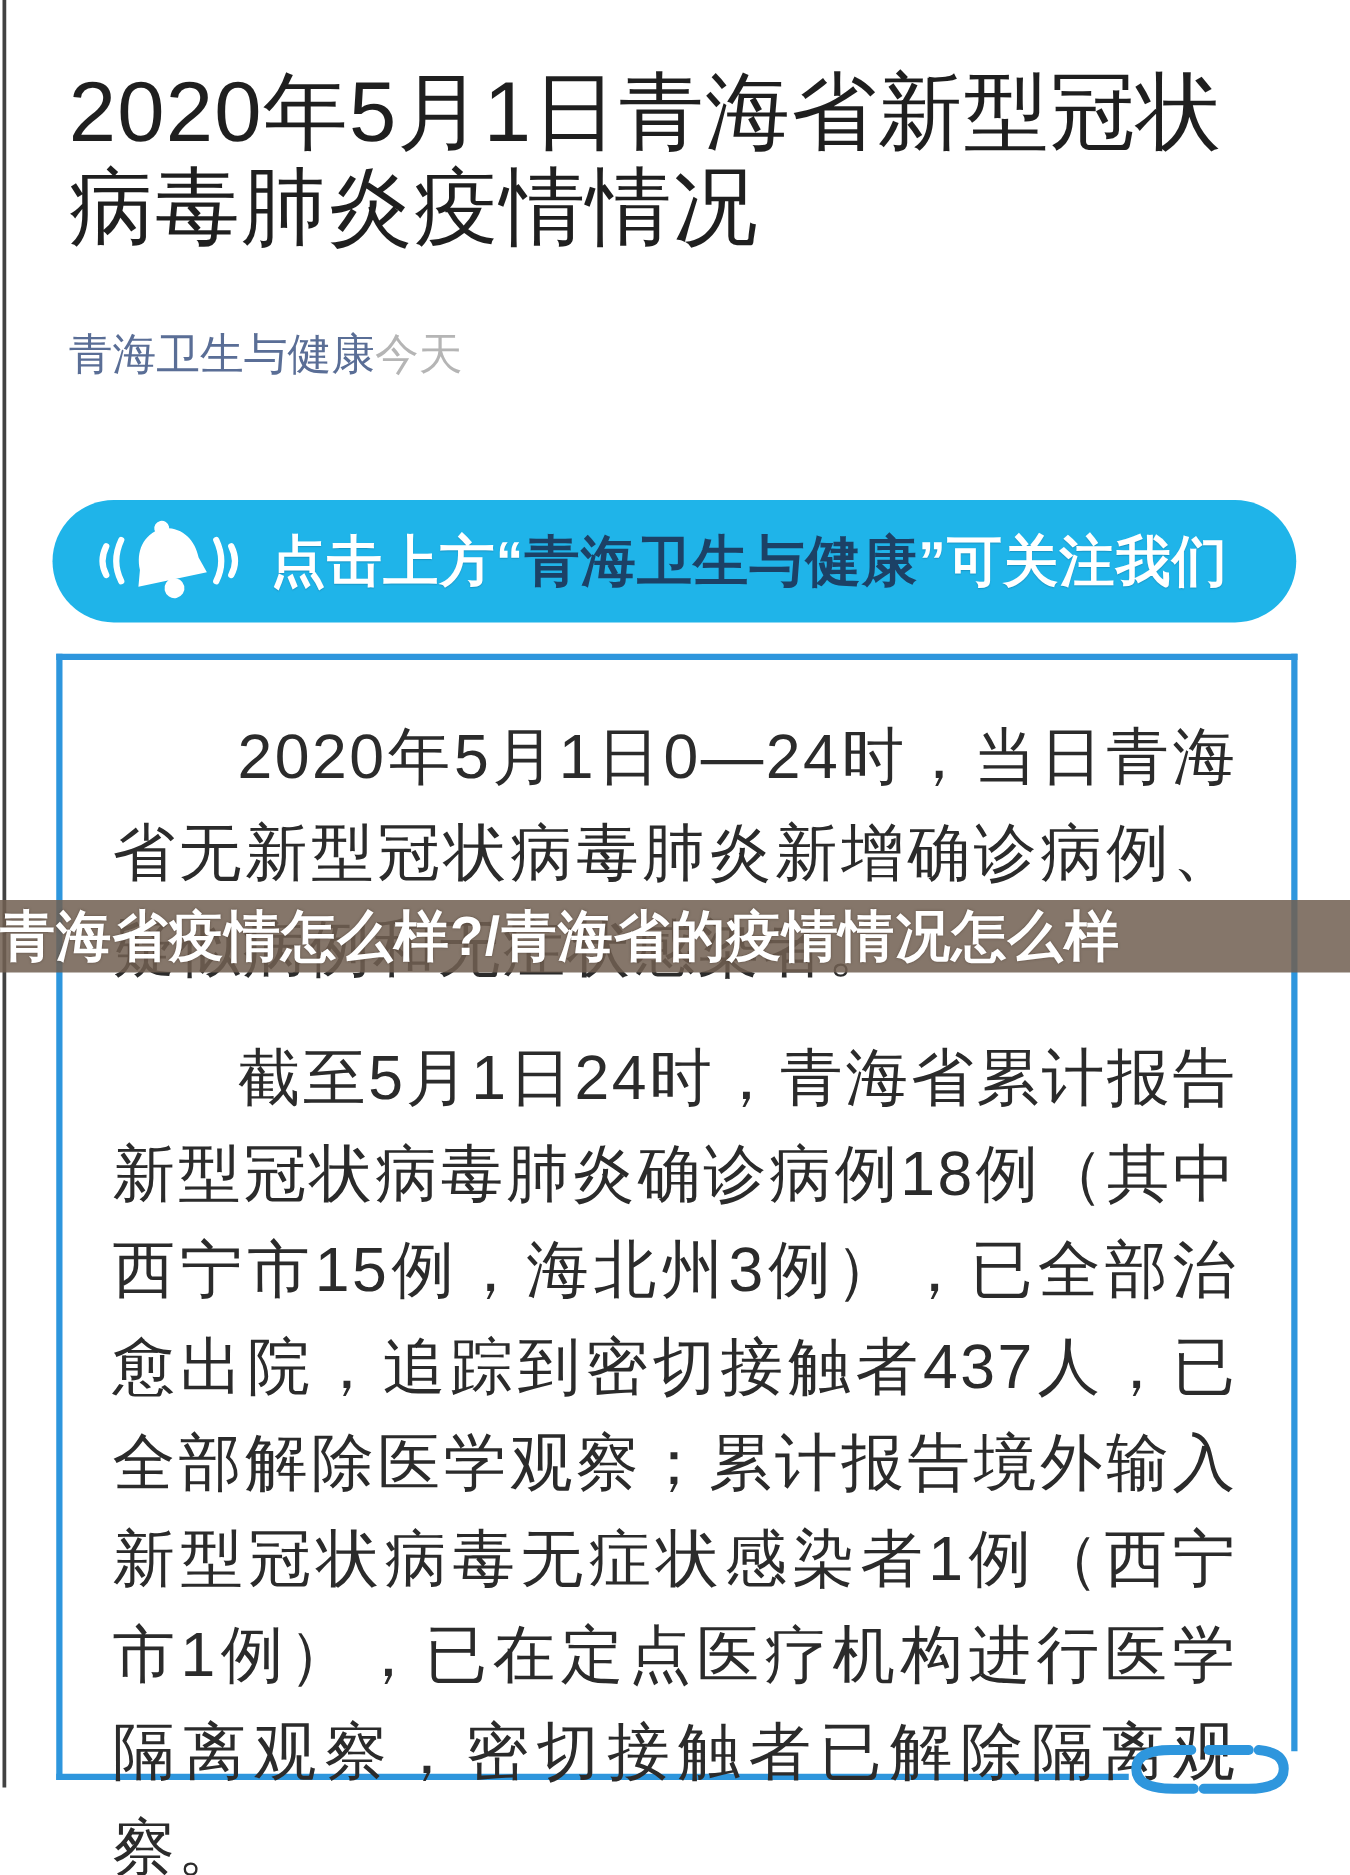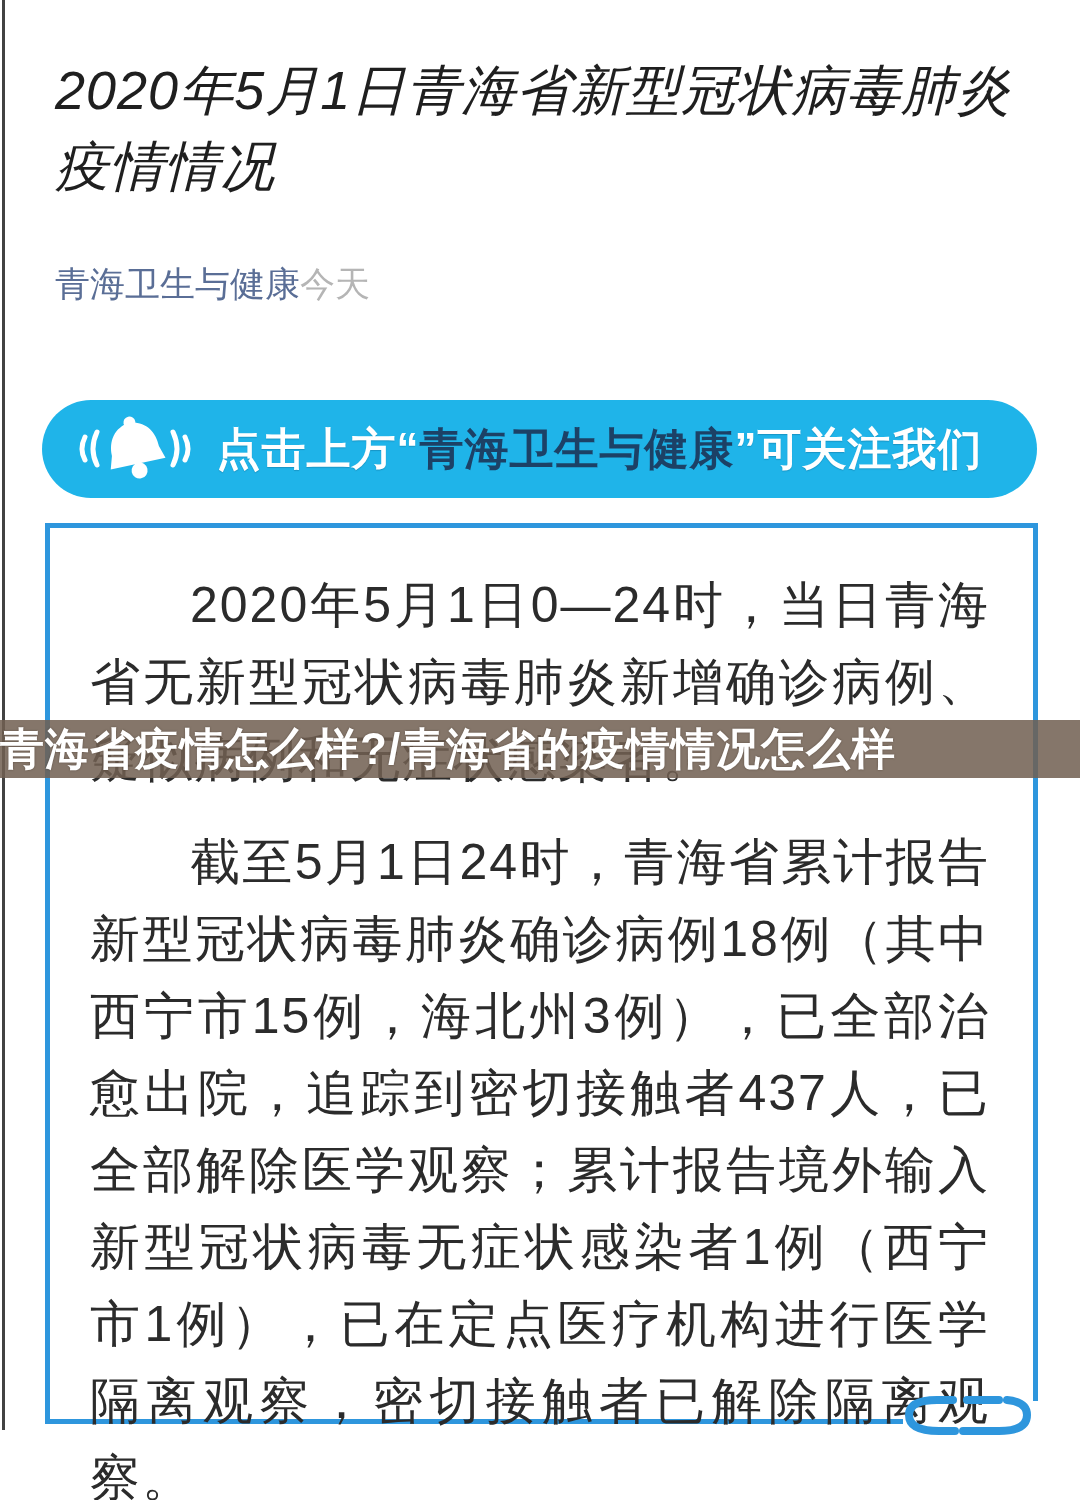--- a/index.html
+++ b/index.html
@@ -26,22 +26,22 @@
   }
   .stage{position:absolute;inset:0;width:1080px;height:1500px;}
 
   .edge-line{
     position:absolute;left:2px;top:0;width:3px;height:1430px;
     background:var(--edge-line);
   }
 
   .article-title{
     position:absolute;left:55px;top:52px;width:960px;
-    font-size:54px;line-height:76px;font-weight:400;
-    color:var(--title-color);letter-spacing:1px;font-style:italic;
+    font-size:68px;line-height:76px;font-weight:400;
+    color:var(--title-color);letter-spacing:1px;
   }
 
   .byline{
     position:absolute;left:55px;top:262px;width:900px;
     font-size:35px;line-height:44px;
   }
   .account-name{color:var(--account-color);cursor:pointer;}
   .publish-time{color:var(--time-color);}
 
   .follow-banner{

